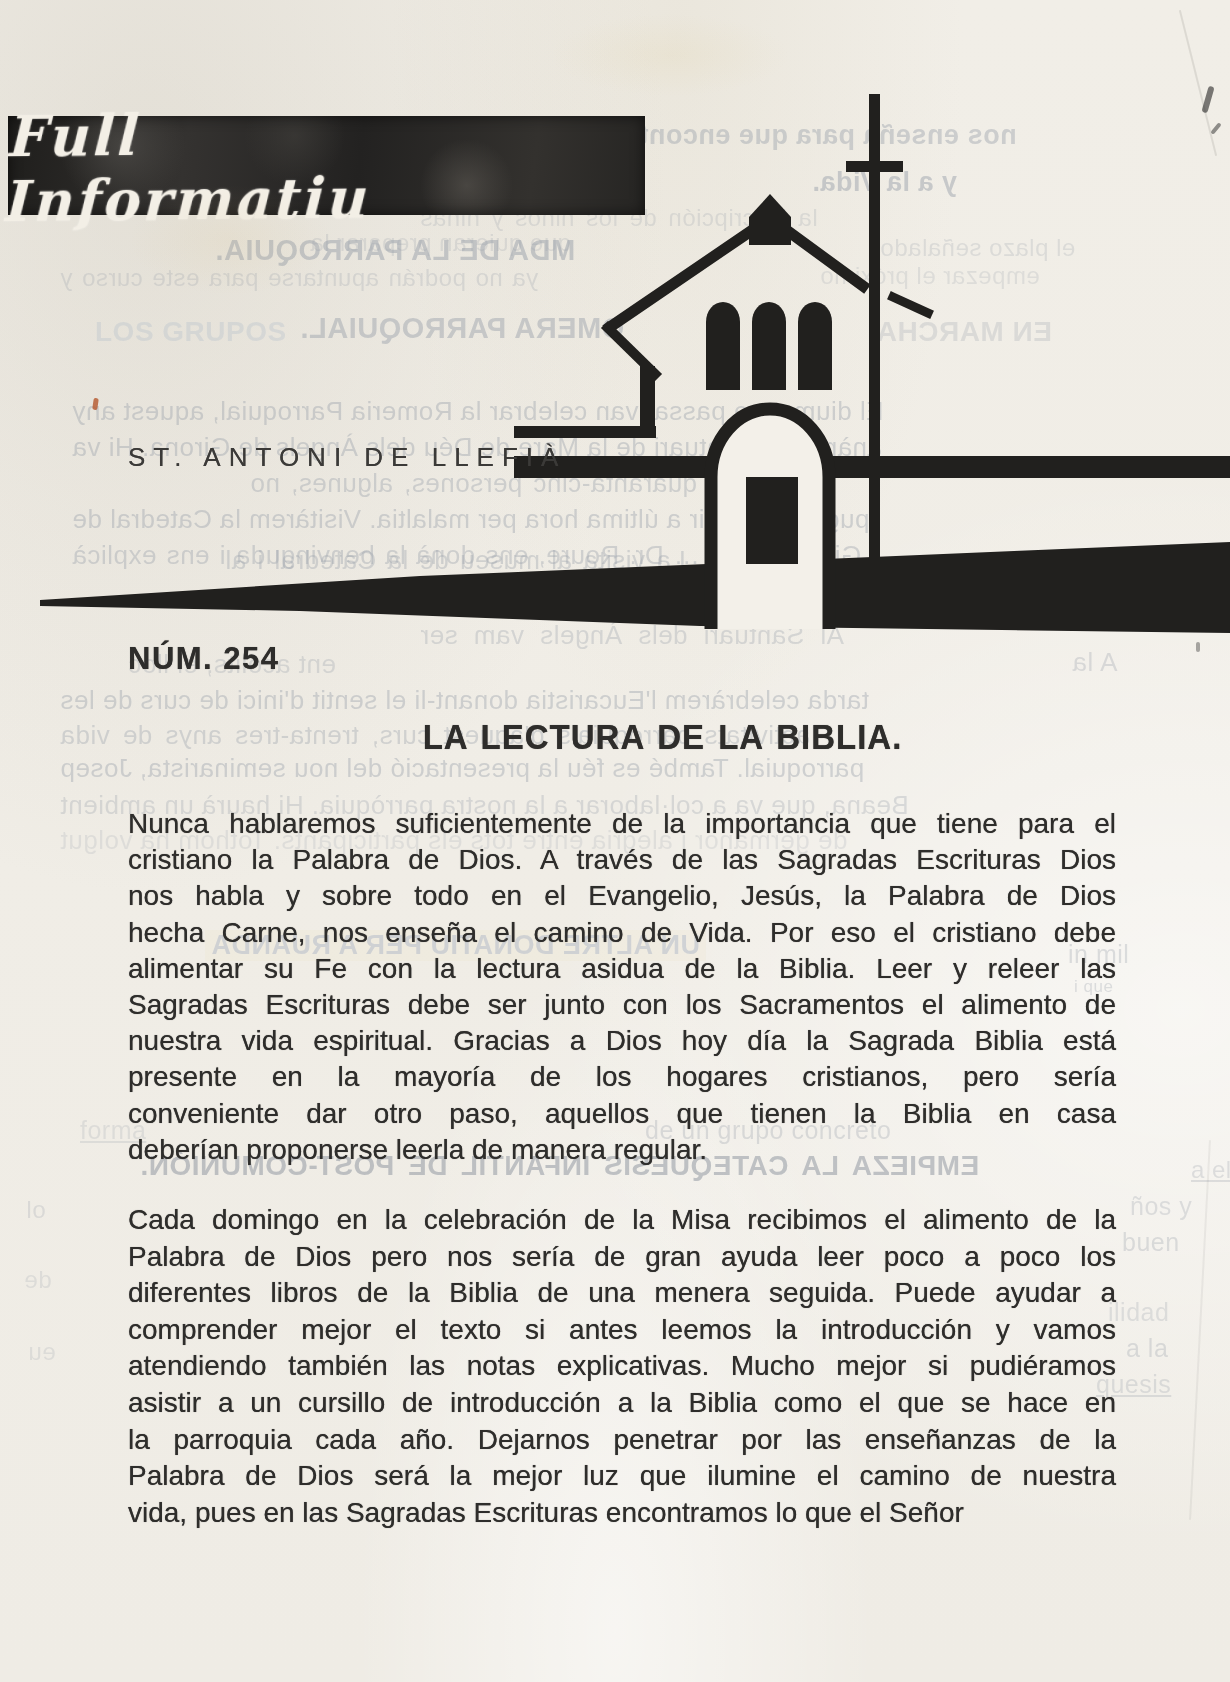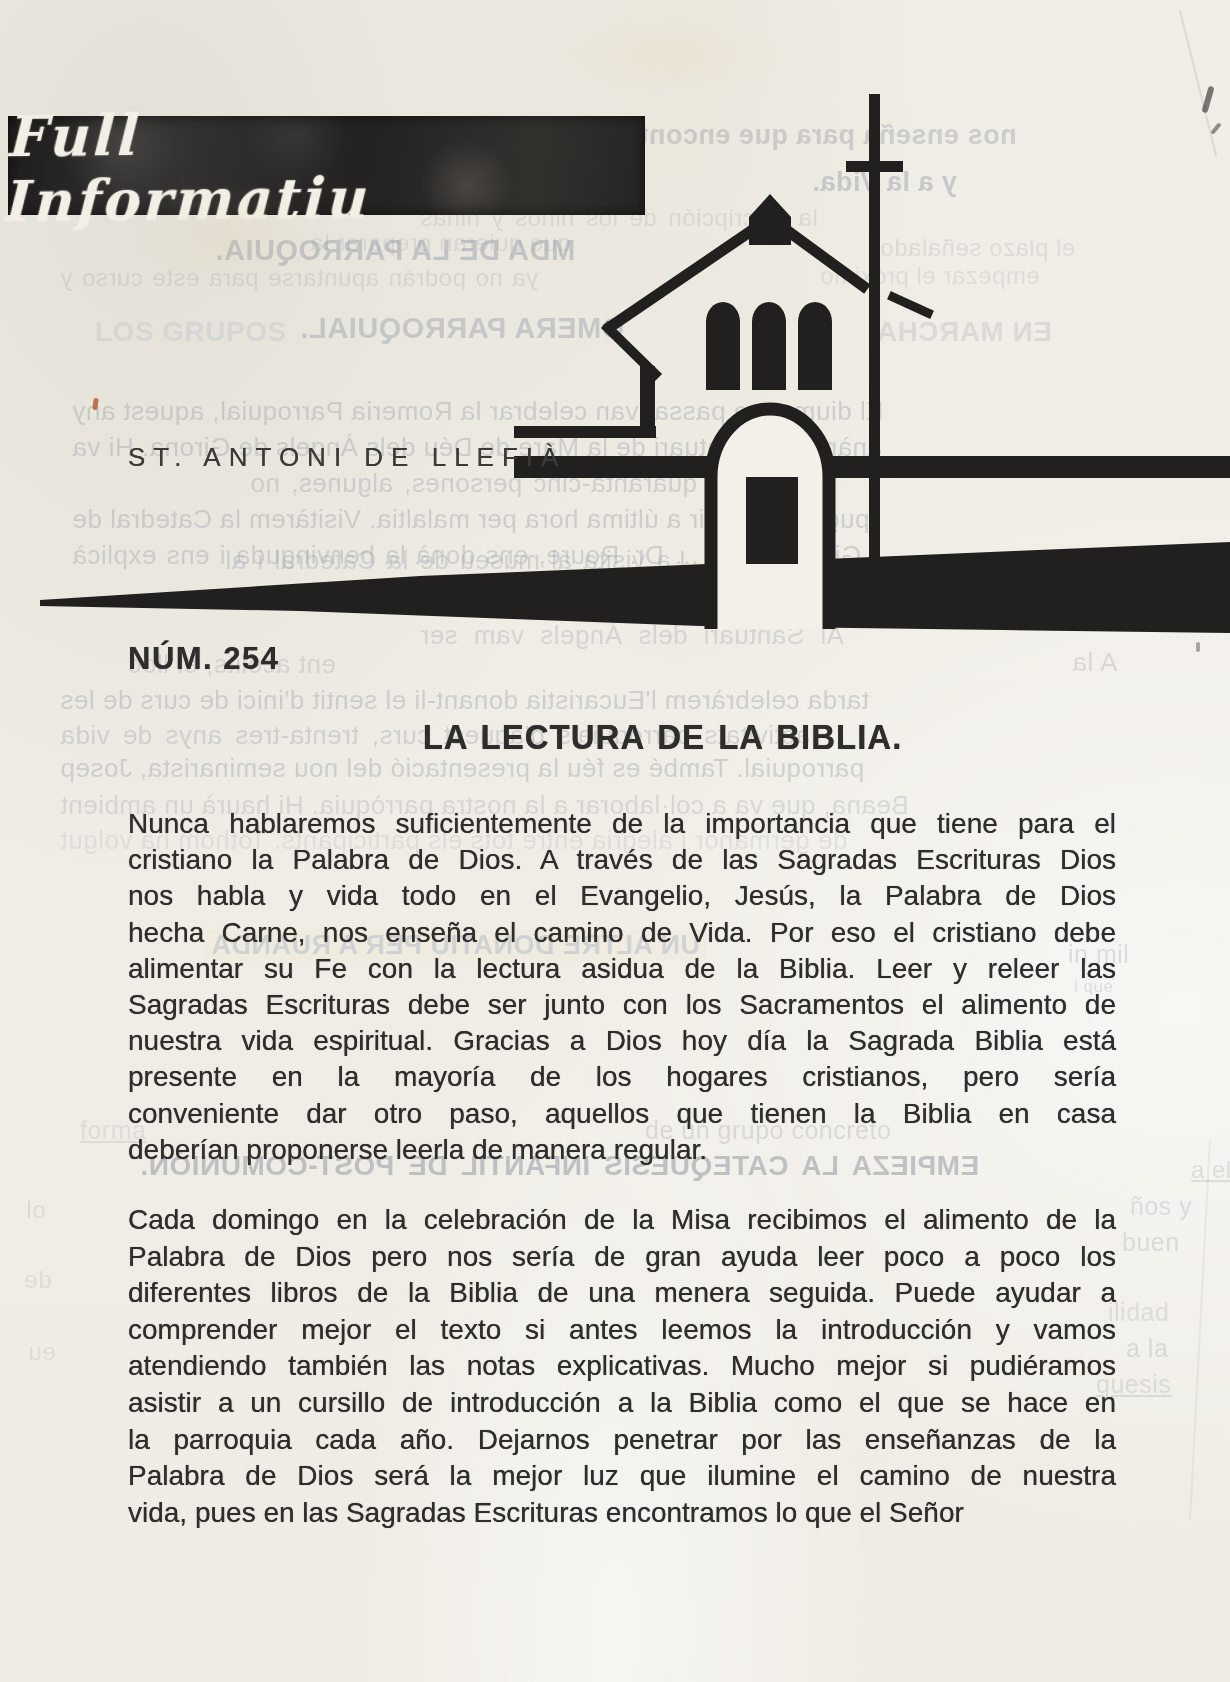--- a/index.html
+++ b/index.html
@@ -173,21 +173,21 @@
   <div class="dateline-row">
     <span class="issue-no print">NÚM. 254</span>
   </div>
 
   <h1 class="article-title print">LA LECTURA DE LA BIBLIA.</h1>
 
   <div class="article-body print">
       <div class="para">
         <div class="pline">Nunca hablaremos suficientemente de la importancia que tiene para el</div>
         <div class="pline">cristiano la Palabra de Dios. A través de las Sagradas Escrituras Dios</div>
-        <div class="pline">nos habla y vida todo en el Evangelio, Jesús, la Palabra de Dios</div>
+        <div class="pline">nos habla y sobre todo en el Evangelio, Jesús, la Palabra de Dios</div>
         <div class="pline">hecha Carne, nos enseña el camino de Vida. Por eso el cristiano debe</div>
         <div class="pline">alimentar su Fe con la lectura asidua de la Biblia. Leer y releer las</div>
         <div class="pline">Sagradas Escrituras debe ser junto con los Sacramentos el alimento de</div>
         <div class="pline">nuestra vida espiritual. Gracias a Dios hoy día la Sagrada Biblia está</div>
         <div class="pline">presente en la mayoría de los hogares cristianos, pero sería</div>
         <div class="pline">conveniente dar otro paso, aquellos que tienen la Biblia en casa</div>
         <div class="pline last">deberían proponerse leerla de manera regular.</div>
       </div>
       <div class="para">
         <div class="pline">Cada domingo en la celebración de la Misa recibimos el alimento de la</div>

